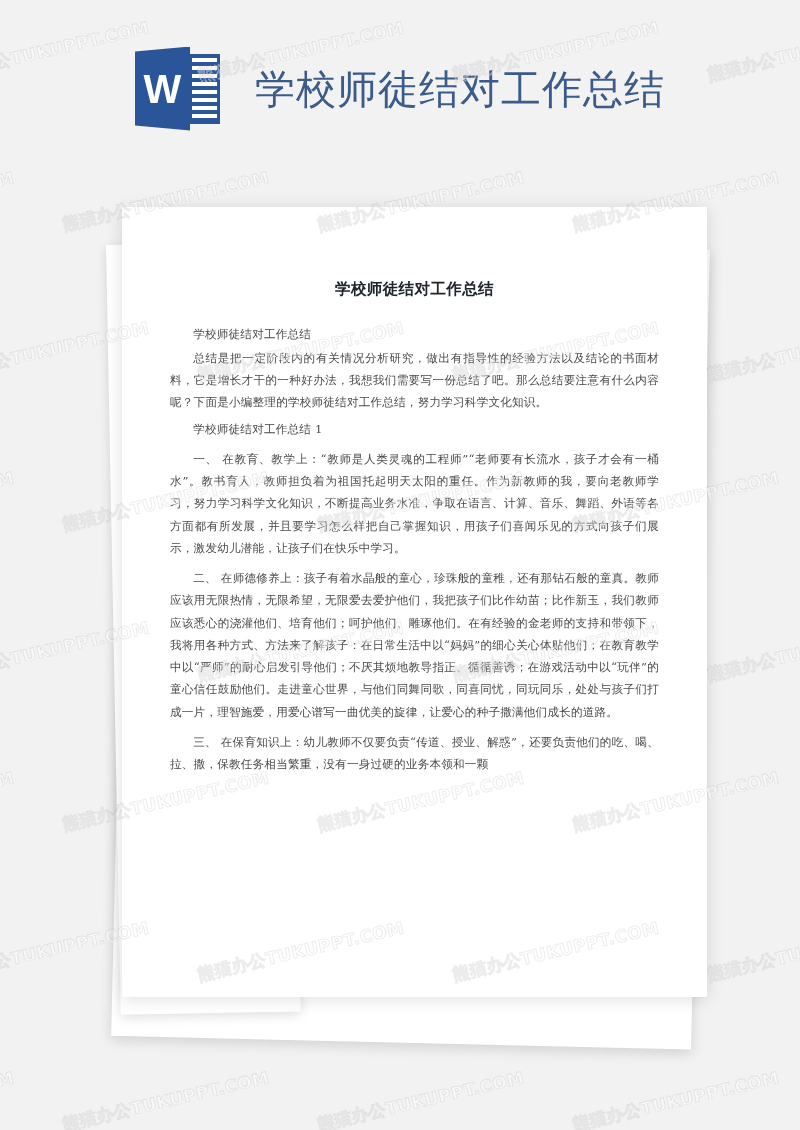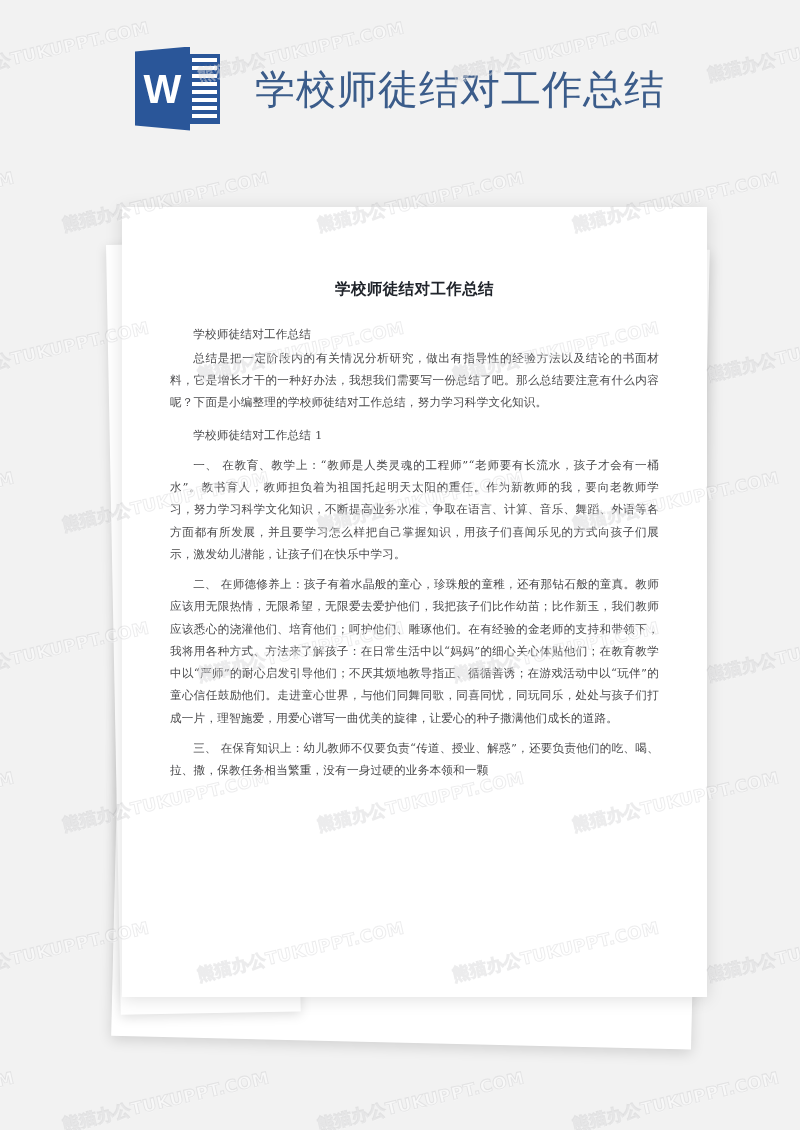--- a/index.html
+++ b/index.html
@@ -173,21 +173,21 @@
     font-family: "DejaVu Serif", "Liberation Serif", serif;
     font-size: 11.6px;
     line-height: 1.92;
     color: #4a4a4c;
     margin: 0 0 2px 0;
     text-align: justify;
     text-justify: inter-ideograph;
     letter-spacing: 0.2px;
   }
   .doc-p.indent { text-indent: 2em; }
-  .doc-p.gap { margin-top: 10px; }
+  .doc-p.gap { margin-top: 4px; }
   .doc-p.gap-sm { margin-top: 8px; }
 </style>
 </head>
 <body>
 
 <div class="header">
   <div class="header-inner">
 
     <div class="word-icon">
       <div class="w-left"></div>

